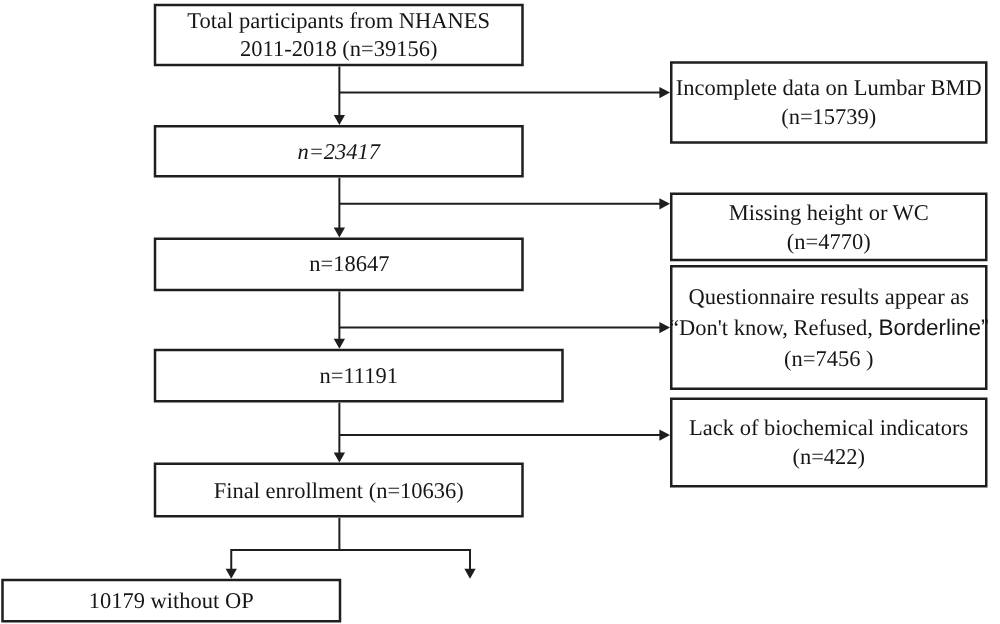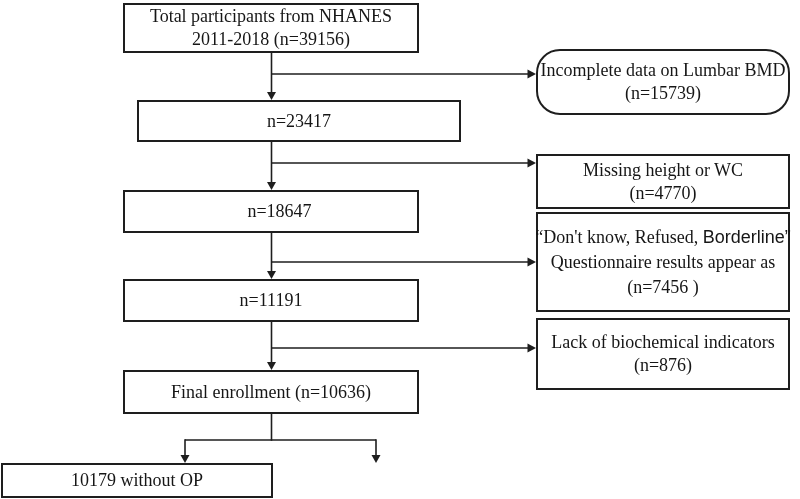--- a/index.html
+++ b/index.html
@@ -32,25 +32,25 @@
     flex-direction: column;
     align-items: center;
     justify-content: center;
     text-align: left;
     font-size: 18px;
     line-height: 23px;
     padding: 0 1px;
   }
   .box .ln { display: block; white-space: nowrap; }
   .box-total        { left: 123px; top: 3px;   width: 296px; height: 50px; }
-  .box-n23417       { left: 137px; top: 100px; width: 324px; height: 42px; }
+  .box-n23417       { left: 123px; top: 100px; width: 296px; height: 42px; font-style: italic; }
   .box-n18647       { left: 123px; top: 190px; width: 296px; height: 43px; padding-left: 18px; }
-  .box-n11191       { left: 123px; top: 279px; width: 296px; height: 43px; }
+  .box-n11191       { left: 123px; top: 279px; width: 328px; height: 43px; }
   .box-final        { left: 123px; top: 370px; width: 296px; height: 44px; }
-  .box-excl-lumbar  { left: 536px; top: 49px;  width: 254px; height: 66px; border-radius: 24px; }
+  .box-excl-lumbar  { left: 536px; top: 49px;  width: 254px; height: 66px; }
   .box-excl-height  { left: 536px; top: 142px; width: 254px; height: 55px; margin-top: 12px; }
   .box-excl-quest   { left: 536px; top: 212px; width: 254px; height: 100px; line-height: 25px; }
   .box-excl-biochem { left: 536px; top: 318px; width: 254px; height: 72px; }
   .box-without-op   { left: 1px;   top: 463px; width: 272px; height: 35px; }
   .box-with-op      { left: 317px; top: 463px; width: 271px; height: 35px; margin-top: 48px; }
   .sans { font-family: "Liberation Sans", "DejaVu Sans", sans-serif; }
 </style>
 </head>
 <body>
 
@@ -124,28 +124,28 @@
     <span class="ln">Incomplete data on Lumbar BMD</span>
     <span class="ln">(n=15739)</span>
   </div>
 
   <div class="box box-excl-height">
     <span class="ln">Missing height or WC</span>
     <span class="ln">(n=4770)</span>
   </div>
 
   <div class="box box-excl-quest">
+    <span class="ln">Questionnaire results appear as</span>
     <span class="ln"><span>“Don't know, Refused, </span><span class="sans">Borderline”</span></span>
-    <span class="ln">Questionnaire results appear as</span>
     <span class="ln">(n=7456 )</span>
   </div>
 
   <div class="box box-excl-biochem">
     <span class="ln">Lack of biochemical indicators</span>
-    <span class="ln">(n=876)</span>
+    <span class="ln">(n=422)</span>
   </div>
 
   <div class="box box-without-op">
     <span class="ln">10179 without OP</span>
   </div>
 
   <div class="box box-with-op">
     <span class="ln">457 with OP</span>
   </div>
 

